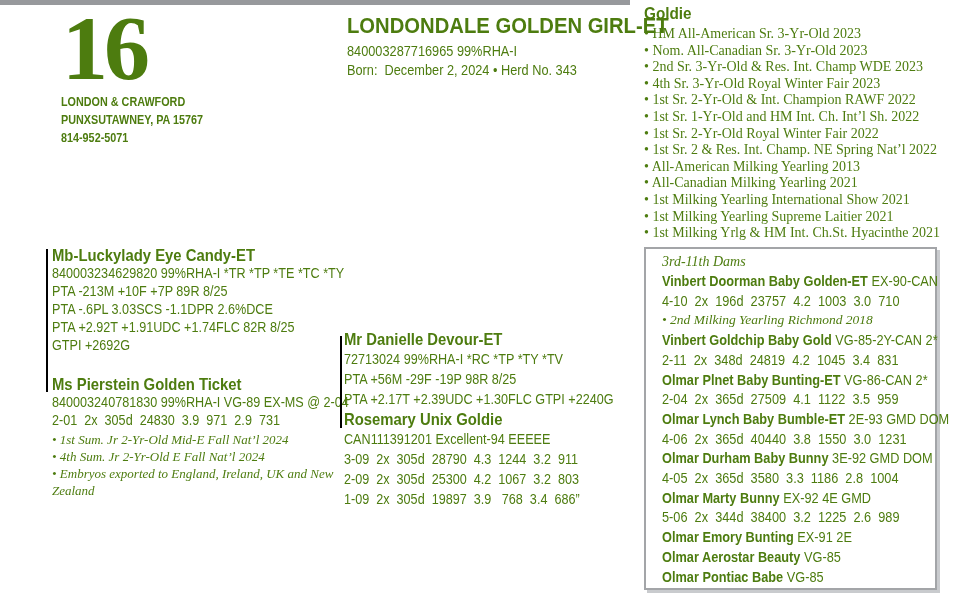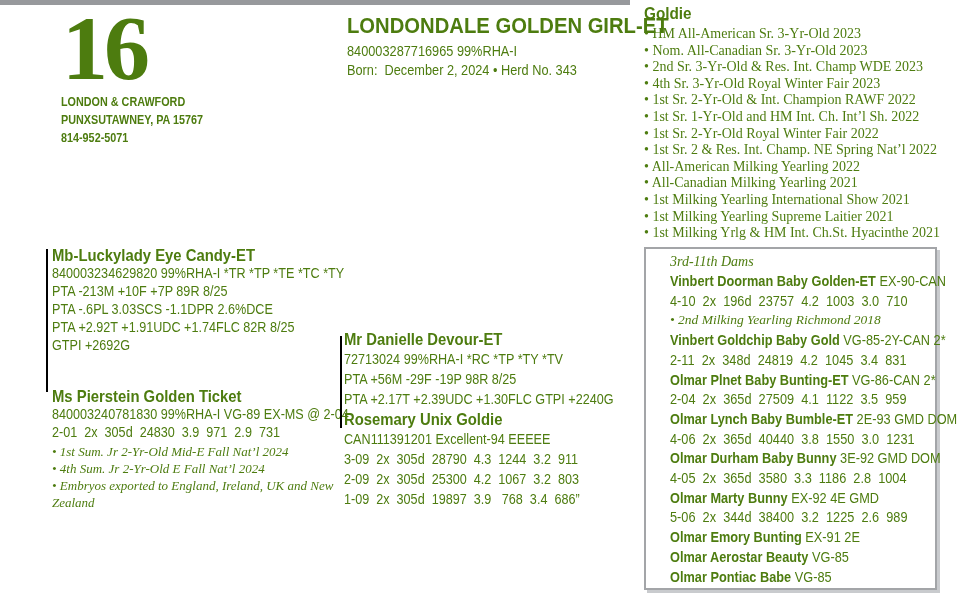--- a/index.html
+++ b/index.html
@@ -53,38 +53,38 @@
 
   .ped-name {
     font-weight:bold; font-size:16.5px; line-height:18px;
     transform:scaleX(0.9); transform-origin:0 0; white-space:pre;
   }
   .ped-line {
     font-size:14.5px; line-height:18px;
     transform:scaleX(0.87); transform-origin:0 0; white-space:pre;
   }
   .sire-block { position:absolute; left:52px; top:246px; }
-  .dam-block  { position:absolute; left:52px; top:387px; }
+  .dam-block  { position:absolute; left:52px; top:375px; }
   .dam-notes  { margin-top:2px; width:292px; }
   .ped-note {
     font-family:"Liberation Serif", serif; font-style:italic;
     font-size:13px; line-height:17px;
   }
   .ped-note::before { content:"• "; }
 
   .damsire-block { position:absolute; left:344px; top:329px; }
   .damsire-block .ped-name { line-height:20px; }
   .damsire-block .ped-line { line-height:20px; }
 
   
   .dams-box {
     position:absolute; left:644px; top:247px; width:293px; height:343px;
     box-sizing:border-box; background:#ffffff;
     border:2px solid #a3a5a8; box-shadow:3px 3px 0 #c9cbce;
-    padding:4px 6px 4px 24px;
+    padding:4px 6px 4px 16px;
   }
   .dams-title {
     font-family:"Liberation Serif", serif; font-style:italic;
     font-size:14px; line-height:18px;
   }
   .dline, .drecord {
     font-size:15px; line-height:19.7px;
     transform:scaleX(0.85); transform-origin:0 0; white-space:pre;
   }
   .dname { font-weight:bold; }
@@ -129,21 +129,21 @@
         <div class="award">4th Sr. 3-Yr-Old Royal Winter Fair 2023</div>
 
         <div class="award">1st Sr. 2-Yr-Old &amp; Int. Champion RAWF 2022</div>
 
         <div class="award">1st Sr. 1-Yr-Old and HM Int. Ch. Int’l Sh. 2022</div>
 
         <div class="award">1st Sr. 2-Yr-Old Royal Winter Fair 2022</div>
 
         <div class="award">1st Sr. 2 &amp; Res. Int. Champ. NE Spring Nat’l 2022</div>
 
-        <div class="award">All-American Milking Yearling 2022</div>
+        <div class="award">All-American Milking Yearling 2013</div>
 
         <div class="award">All-Canadian Milking Yearling 2021</div>
 
         <div class="award">1st Milking Yearling International Show 2021</div>
 
         <div class="award">1st Milking Yearling Supreme Laitier 2021</div>
 
         <div class="award">1st Milking Yrlg &amp; HM Int. Ch.St. Hyacinthe 2021</div>
       </div>
   </div>

